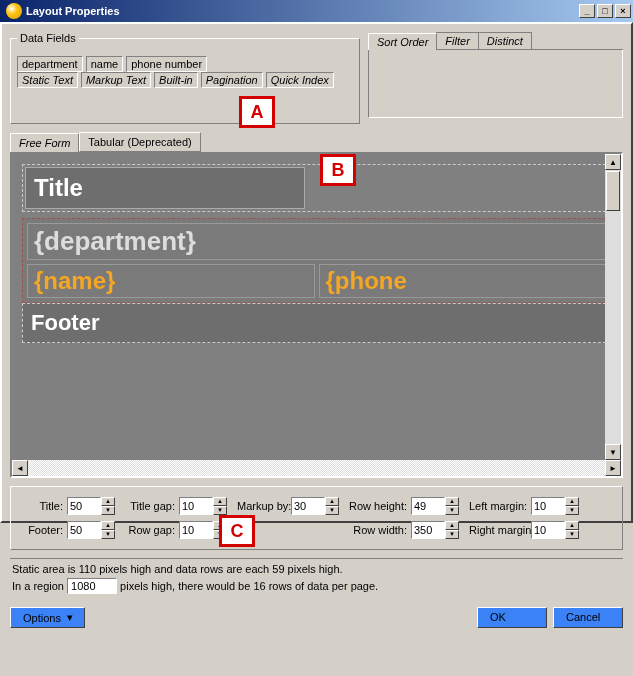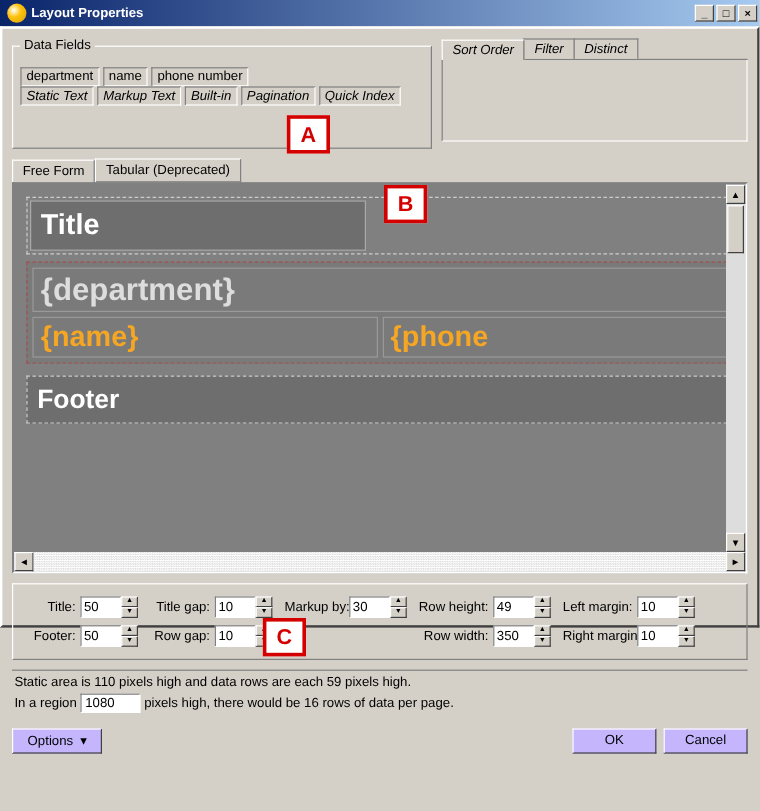--- a/index.html
+++ b/index.html
@@ -25,53 +25,53 @@
 .callout { position: absolute; border: 3px solid #d40000; width: 36px; height: 32px; display: flex; align-items: center; justify-content: center; font-weight: bold; font-size: 18px; color: #d40000; background: #fff; z-index: 10; }
 
 .tabs-top { width: 255px; }
 .tab-strip { display: flex; border-bottom: 1px solid #808080; font-style: italic; }
 .tab { padding: 2px 8px; border: 1px solid #808080; border-bottom: none; background: #d4d0c8; cursor: pointer; margin-right: -1px; position: relative; }
 .tab.active { background: #d4d0c8; border-top: 1px solid #fff; border-left: 1px solid #fff; z-index: 2; top: 1px; }
 .tab-body { border: 1px solid; border-color: #808080 #fff #fff #808080; border-top: none; height: 68px; }
 
 .mid-tabs { display: flex; }
 .mtab { padding: 3px 8px; border: 1px solid; border-color: #fff #808080 #808080 #fff; background: #d4d0c8; cursor: pointer; }
-.mtab.active { border-bottom-color: #d4d0c8; position: relative; top: 1px; }
+.mtab.active { border-bottom-color: #d4d0c8; position: relative; top: 1px; font-style: italic; }
 
 .canvas-wrap { border: 2px solid; border-color: #808080 #fff #fff #808080; background: #808080; position: relative; height: 326px; }
 .canvas-inner { padding: 10px 10px 10px 10px; height: 306px; overflow: hidden; position: relative; }
 .vscroll { position: absolute; right: 0; top: 0; width: 16px; height: 306px; background: #ddd; }
 .vscroll .sbtn { height: 16px; background: #d4d0c8; border: 1px solid; border-color: #fff #404040 #404040 #fff; display: flex; align-items: center; justify-content: center; font-size: 8px; }
 .vscroll .sthumb { width: 14px; height: 40px; background: #d4d0c8; border: 1px solid; border-color: #fff #404040 #404040 #fff; margin: 1px auto; }
 .hscroll { height: 16px; background: #ddd; display: flex; }
 .hscroll .sbtn { width: 16px; background: #d4d0c8; border: 1px solid; border-color: #fff #404040 #404040 #fff; display: flex; align-items: center; justify-content: center; font-size: 8px; }
 .hscroll .strack { flex: 1; background: repeating-conic-gradient(#ddd 0% 25%, #fff 0% 50%); background-size: 2px 2px; }
 
 .section-box { border: 1px dashed #ccc; margin-bottom: 6px; padding: 2px; }
 .title-row { background: #6e6e6e; border: 1px solid #aaa; padding: 6px 8px; font-size: 24px; font-weight: bold; color: #fff; width: 280px; }
 .dept-section { border: 1px dashed #a05050; padding: 4px; background: #7a7a7a; }
 .dept-row { font-size: 26px; font-weight: bold; color: #ddd; padding: 2px 6px; border: 1px solid #999; background: #7a7a7a; }
 .data-row { display: flex; gap: 4px; margin-top: 4px; }
 .data-cell { flex: 1; font-size: 24px; font-weight: bold; color: #f5a623; padding: 2px 6px; border: 1px solid #999; background: #7a7a7a; overflow: hidden; }
-.footer-row { background: #6e6e6e; padding: 6px 8px; font-size: 22px; font-weight: bold; color: #fff; margin-top: 10px; border: 1px dashed #ccc; }
+.footer-row { background: #6e6e6e; padding: 6px 8px; font-size: 22px; font-weight: bold; color: #fff; border: 1px dashed #ccc; }
 
 .bottom-tabs { margin-top: 8px; }
 .dims-grid { display: grid; grid-template-columns: 50px 58px 54px 58px 54px 58px 62px 58px 62px 58px; row-gap: 6px; align-items: center; padding: 8px 4px; }
 .dims-grid label { text-align: right; padding-right: 4px; white-space: nowrap; }
 .spinner { display: flex; width: 48px; }
 .spinner input { width: 34px; height: 18px; border: 1px solid; border-color: #808080 #fff #fff #808080; padding: 1px 2px; text-align: left; }
 .spinbtns { display: flex; flex-direction: column; width: 14px; }
 .spinbtns div { height: 9px; background: #d4d0c8; border: 1px solid; border-color: #fff #404040 #404040 #fff; font-size: 6px; text-align: center; line-height: 6px; cursor: pointer; }
 
 .static-info { margin-top: 8px; padding: 4px 2px; border-top: 1px solid #808080; }
 .static-info .line { margin-bottom: 3px; }
 .region-input { width: 50px; border: 1px solid; border-color: #808080 #fff #fff #808080; padding: 1px 3px; display: inline-block; }
 
 .bottom-btns { display: flex; margin-top: 6px; }
-.btn { padding: 3px 12px; border: 1px solid; border-color: #fff #404040 #404040 #fff; background: #c4b5fd; cursor: pointer; min-width: 70px; text-align: center; }
+.btn { padding: 3px 12px; border: 1px solid; border-color: #fff #404040 #404040 #fff; background: #3b82f6; cursor: pointer; min-width: 70px; text-align: left; }
 .btn.opt { display: flex; align-items: center; gap: 6px; }
 .spacer { flex: 1; }
 </style>
 </head>
 <body>
 
 <div class="titlebar">
   <div class="titlebar-icon"></div>
   <div class="titlebar-text">Layout Properties</div>
   <div class="titlebar-btns">

